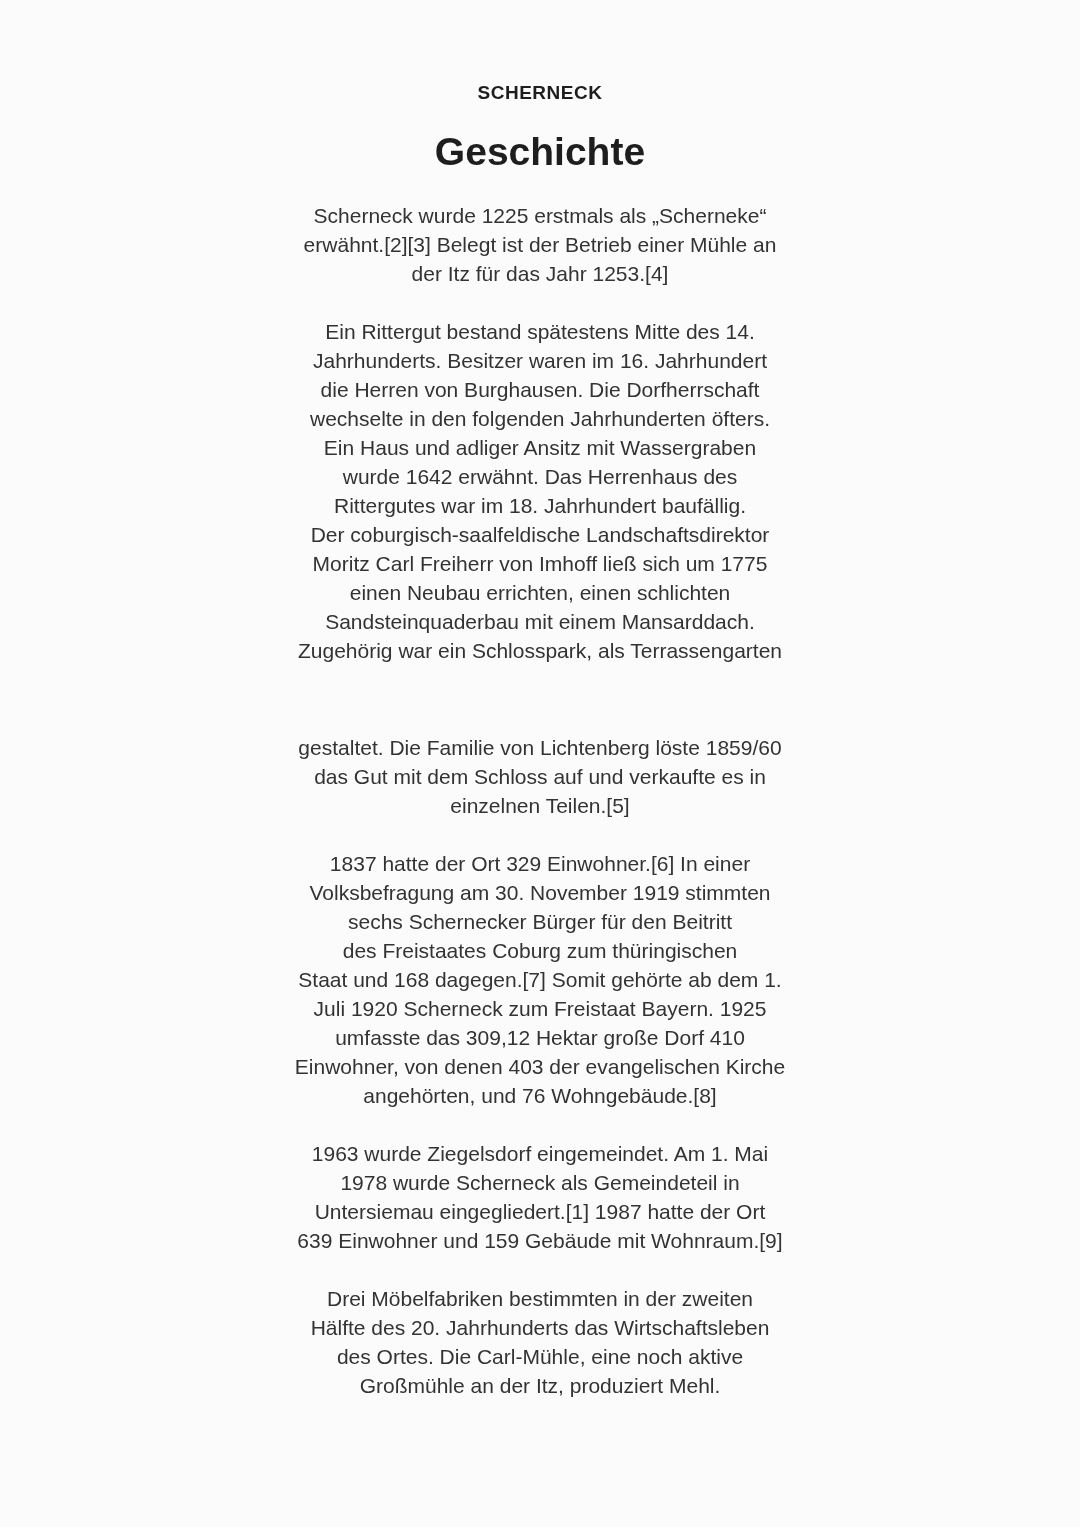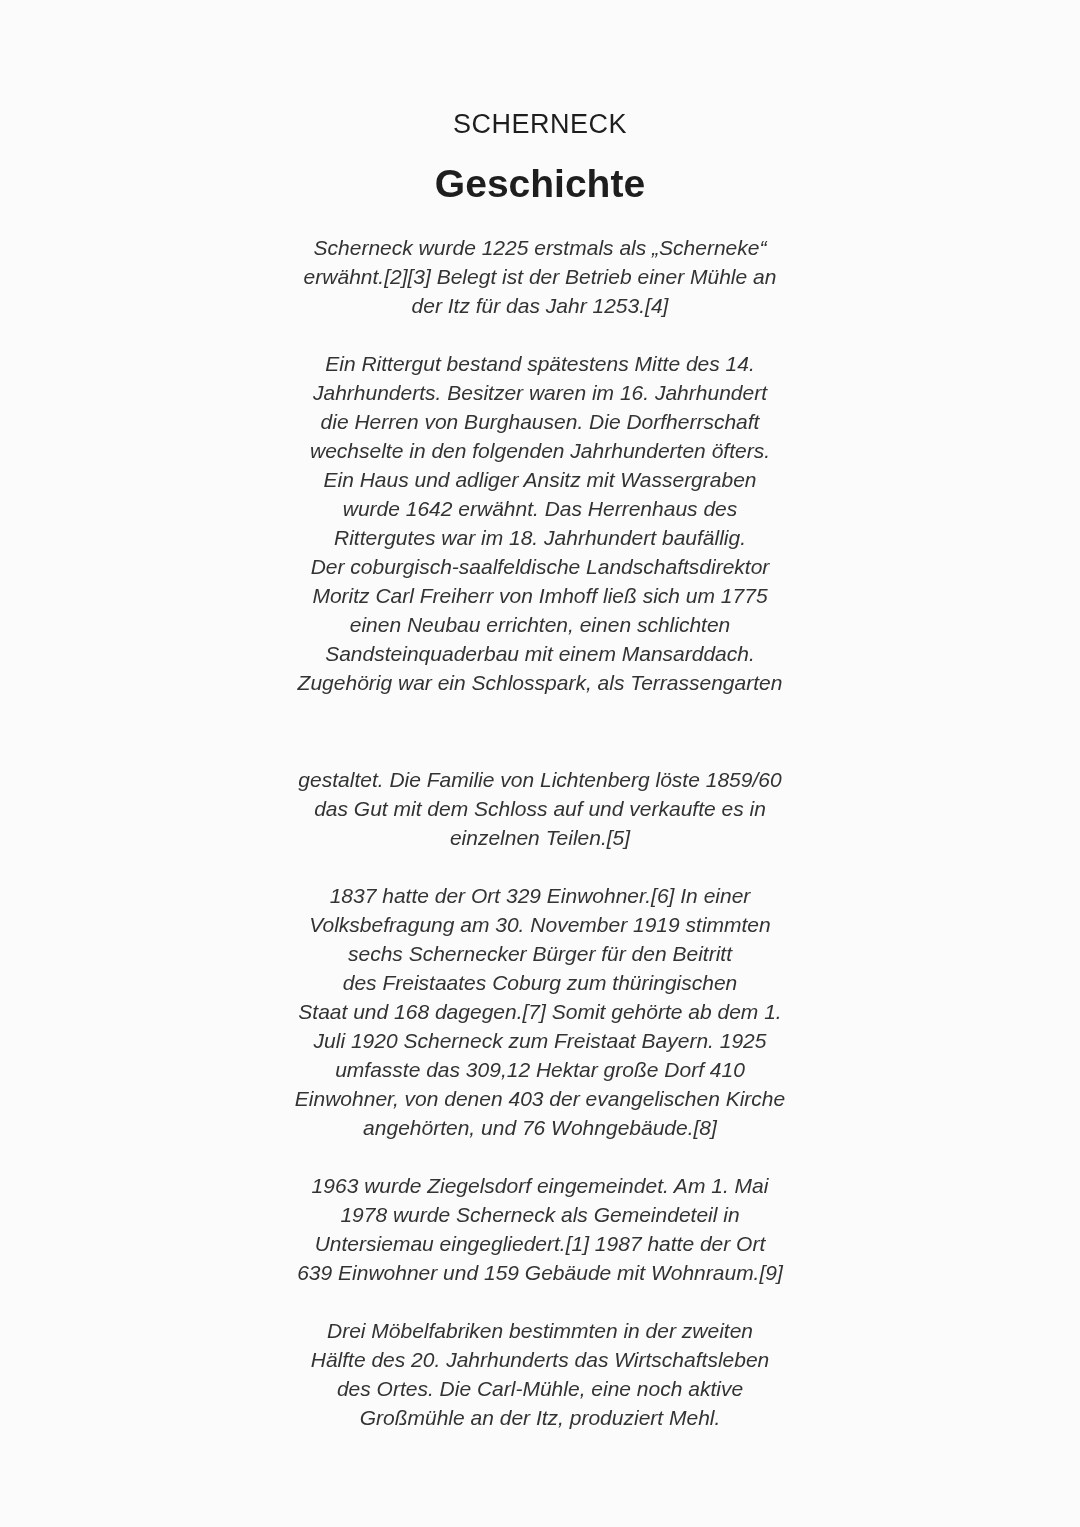--- a/index.html
+++ b/index.html
@@ -18,44 +18,42 @@
   }
 
   .article {
     width: 620px;
     margin: 0 auto;
     padding-top: 78px;
     text-align: center;
   }
 
   .article-title {
-    font-size: 27px;
+    font-size: 19px;
     line-height: 29px;
-    font-weight: 400;
+    font-weight: 700;
     letter-spacing: 0.5px;
     color: #1e1e1e;
-    margin-top: 32px;
   }
 
   .section-heading {
     margin-top: 26px;
     font-size: 39px;
     line-height: 38px;
     font-weight: 600;
     color: #1e1e1e;
   }
 
   .article p {
     margin-top: 29px;
     font-size: 21px;
     line-height: 29px;
     font-weight: 400;
     color: #333333;
     white-space: pre-line;
-    font-style: italic;
   }
 
   .article p.first-para {
     margin-top: 30px;
   }
 
   .article p.after-gap {
     margin-top: 68px;
   }
 </style>

